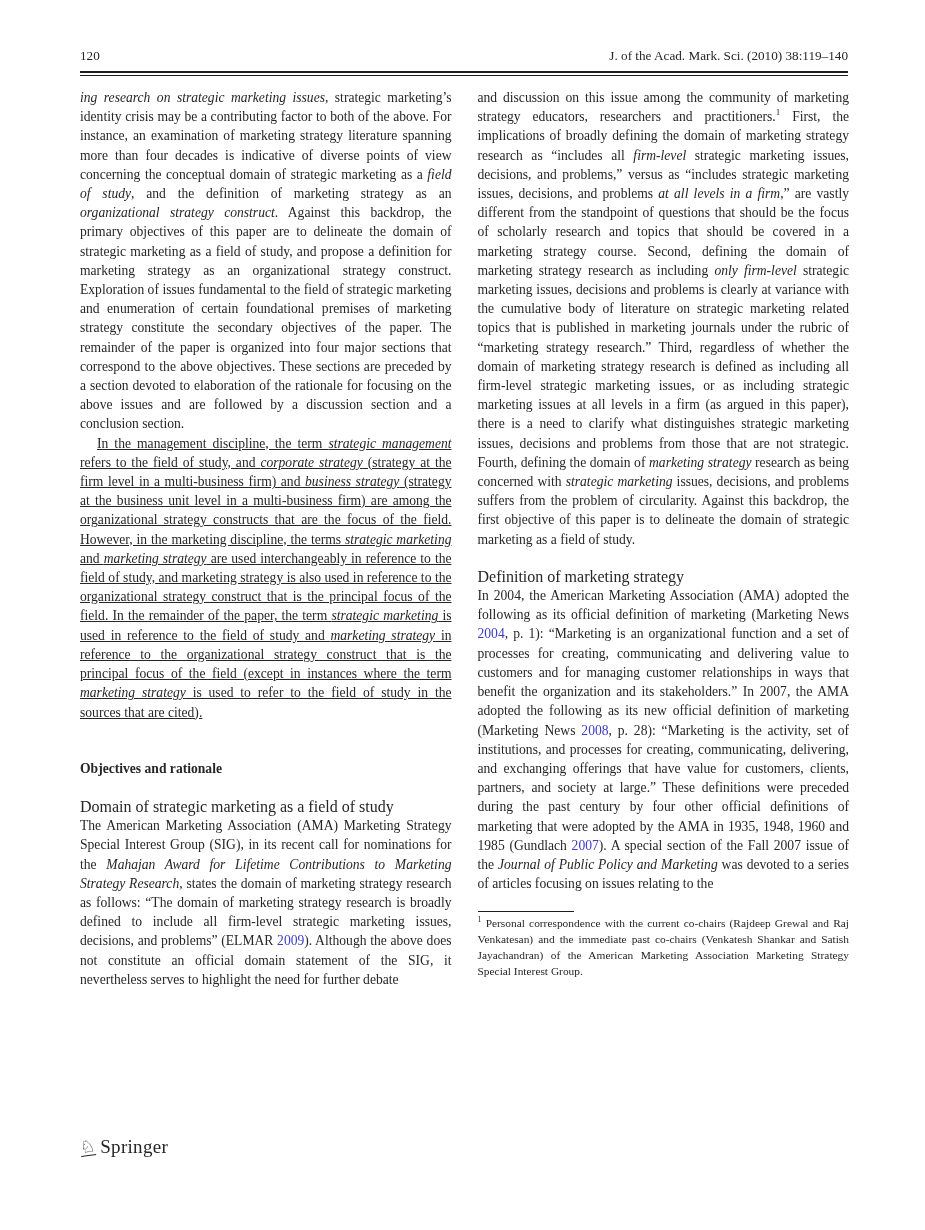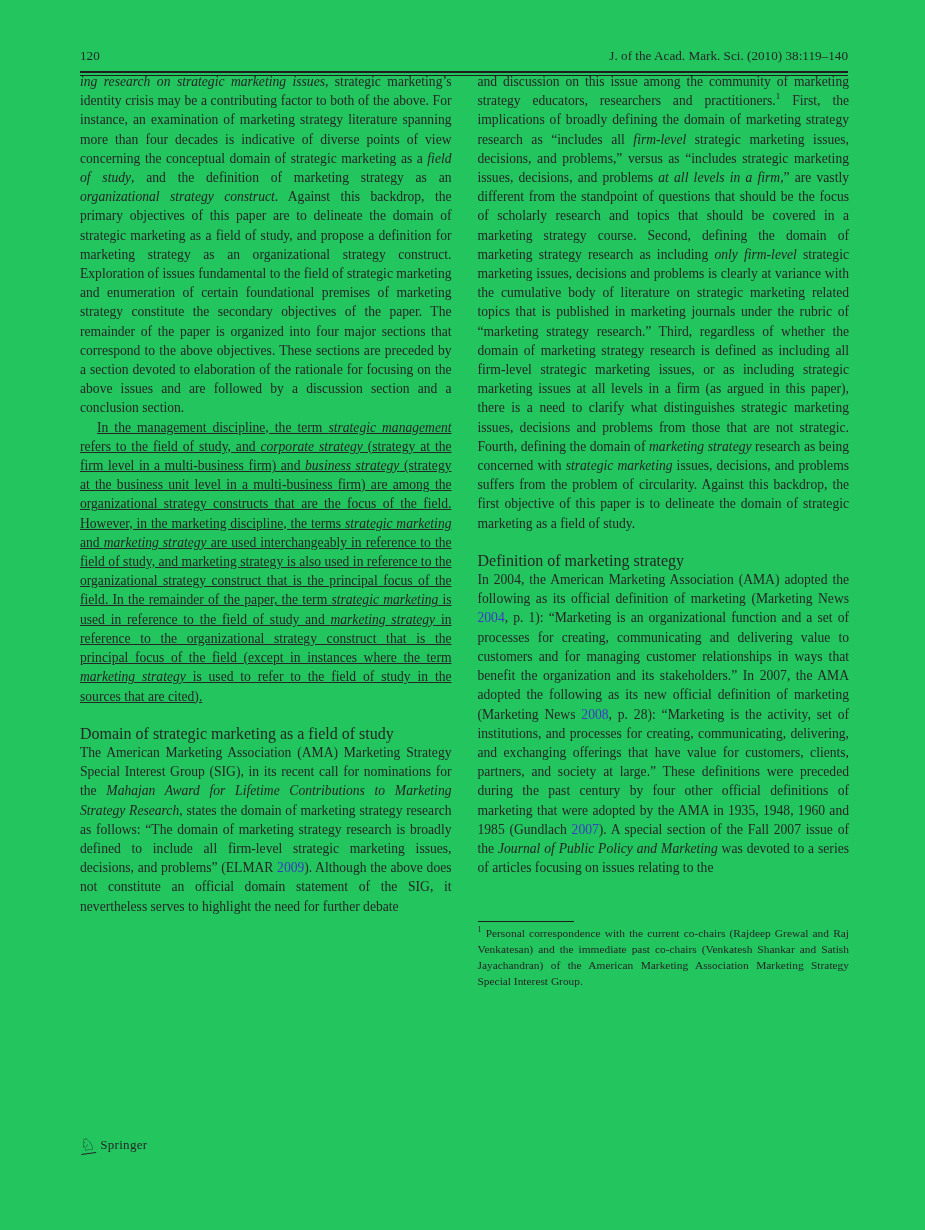--- a/index.html
+++ b/index.html
@@ -1,21 +1,21 @@
 <!DOCTYPE html>
 <html style="--text-color: #262626; --rule-color: #1e1e1e; --link-color: #3b3bc4;"><head>
 <meta charset="utf-8">
 <style>
   html, body { margin: 0; padding: 0; background: #e8e8e8; }
   .page {
     position: relative;
     width: 925px;
     height: 1230px;
     margin: 0 auto;
-    background: #22c55e;
+    background: #ffffff;
     font-family: "Liberation Serif", "DejaVu Serif", serif;
     color: var(--text-color, #262626);
     overflow: hidden;
   }
   .header {
     position: absolute;
     left: 80px;
     right: 77px;
     top: 48px;
     display: flex;
@@ -28,21 +28,21 @@
     left: 80px;
     right: 77px;
     top: 71px;
     height: 2px;
     border-top: 2px solid var(--rule-color, #1e1e1e);
     border-bottom: 1px solid var(--rule-color, #1e1e1e);
   }
   .columns {
     position: absolute;
     left: 80px;
-    top: 72px;
+    top: 88px;
     width: 769px;
     display: flex;
     gap: 26px;
   }
   .col { width: 371.5px; }
   .para {
     margin: 0;
     font-size: 13.6px;
     line-height: 19.2px;
     text-align: justify;
@@ -57,21 +57,21 @@
   .subheading {
     margin: 19px 0 0 0;
     font-size: 16px;
     line-height: 19.2px;
     font-weight: normal;
   }
   .subheading + .para, .heading + .subheading { }
   .para + .subheading { margin-top: 18px; }
   .ref-link { color: var(--link-color, #3b3bc4); }
   sup { font-size: 9px; line-height: 0; }
-  .footnote { margin-top: 44px; }
+  .footnote { margin-top: 18px; }
   .fn-rule {
     width: 96px;
     border-top: 1px solid var(--rule-color, #1e1e1e);
     margin-bottom: 4px;
   }
   .fn-text {
     margin: 0;
     font-size: 11.4px;
     line-height: 15.9px;
     text-align: justify;
@@ -87,41 +87,42 @@
   }
   .knight {
     font-size: 17px;
     line-height: 17px;
     border-bottom: 1.5px solid #262626;
     padding-bottom: 0px;
     transform: rotate(-8deg);
     display: inline-block;
   }
   .pub {
-    font-size: 13px;
+    font-size: 19px;
     letter-spacing: 0.3px;
   }
 </style>
 </head>
 <body>
 
 <div class="page">
 
   <div class="header">
     <span>120</span>
     <span>J. of the Acad. Mark. Sci. (2010) 38:119–140</span>
   </div>
 
   <div class="rule"></div>
 
   <div class="columns">
 
     <div class="col">
       <p class="para"><i>ing research on strategic marketing issues</i><span>, strategic marketing’s identity crisis may be a contributing factor to both of the above. For instance, an examination of marketing strategy literature spanning more than four decades is indicative of diverse points of view concerning the conceptual domain of strategic marketing as a </span><i>field of study</i><span>, and the definition of marketing strategy as an </span><i>organizational strategy construct</i><span>. Against this backdrop, the primary objectives of this paper are to delineate the domain of strategic marketing as a field of study, and propose a definition for marketing strategy as an organizational strategy construct. Exploration of issues fundamental to the field of strategic marketing and enumeration of certain foundational premises of marketing strategy constitute the secondary objectives of the paper. The remainder of the paper is organized into four major sections that correspond to the above objectives. These sections are preceded by a section devoted to elaboration of the rationale for focusing on the above issues and are followed by a discussion section and a conclusion section.</span></p>
       <p class="para indent"><span>In the management discipline, the term </span><i>strategic management</i><span> refers to the field of study, and </span><i>corporate strategy</i><span> (strategy at the firm level in a multi-business firm) and </span><i>business strategy</i><span> (strategy at the business unit level in a multi-business firm) are among the organizational strategy constructs that are the focus of the field. However, in the marketing discipline, the terms </span><i>strategic marketing</i><span> and </span><i>marketing strategy</i><span> are used interchangeably in reference to the field of study, and marketing strategy is also used in reference to the organizational strategy construct that is the principal focus of the field. In the remainder of the paper, the term </span><i>strategic marketing</i><span> is used in reference to the field of study and </span><i>marketing strategy</i><span> in reference to the organizational strategy construct that is the principal focus of the field (except in instances where the term </span><i>marketing strategy</i><span> is used to refer to the field of study in the sources that are cited).</span></p>
+      <h2 class="heading">Objectives and rationale</h2>
       <h3 class="subheading">Domain of strategic marketing as a field of study</h3>
       <p class="para"><span>The American Marketing Association (AMA) Marketing Strategy Special Interest Group (SIG), in its recent call for nominations for the </span><i>Mahajan Award for Lifetime Contributions to Marketing Strategy Research</i><span>, states the domain of marketing strategy research as follows: “The domain of marketing strategy research is broadly defined to include all firm-level strategic marketing issues, decisions, and problems” (ELMAR </span><span class="ref-link">2009</span><span>). Although the above does not constitute an official domain statement of the SIG, it nevertheless serves to highlight the need for further debate</span></p>
     </div>
 
     <div class="col">
       <p class="para"><span>and discussion on this issue among the community of marketing strategy educators, researchers and practitioners.</span><sup>1</sup><span> First, the implications of broadly defining the domain of marketing strategy research as “includes all </span><i>firm-level</i><span> strategic marketing issues, decisions, and problems,” versus as “includes strategic marketing issues, decisions, and problems </span><i>at all levels in a firm</i><span>,” are vastly different from the standpoint of questions that should be the focus of scholarly research and topics that should be covered in a marketing strategy course. Second, defining the domain of marketing strategy research as including </span><i>only firm-level</i><span> strategic marketing issues, decisions and problems is clearly at variance with the cumulative body of literature on strategic marketing related topics that is published in marketing journals under the rubric of “marketing strategy research.” Third, regardless of whether the domain of marketing strategy research is defined as including all firm-level strategic marketing issues, or as including strategic marketing issues at all levels in a firm (as argued in this paper), there is a need to clarify what distinguishes strategic marketing issues, decisions and problems from those that are not strategic. Fourth, defining the domain of </span><i>marketing strategy</i><span> research as being concerned with </span><i>strategic marketing</i><span> issues, decisions, and problems suffers from the problem of circularity. Against this backdrop, the first objective of this paper is to delineate the domain of strategic marketing as a field of study.</span></p>
       <h3 class="subheading">Definition of marketing strategy</h3>
       <p class="para"><span>In 2004, the American Marketing Association (AMA) adopted the following as its official definition of marketing (Marketing News </span><span class="ref-link">2004</span><span>, p. 1): “Marketing is an organizational function and a set of processes for creating, communicating and delivering value to customers and for managing customer relationships in ways that benefit the organization and its stakeholders.” In 2007, the AMA adopted the following as its new official definition of marketing (Marketing News </span><span class="ref-link">2008</span><span>, p. 28): “Marketing is the activity, set of institutions, and processes for creating, communicating, delivering, and exchanging offerings that have value for customers, clients, partners, and society at large.” These definitions were preceded during the past century by four other official definitions of marketing that were adopted by the AMA in 1935, 1948, 1960 and 1985 (Gundlach </span><span class="ref-link">2007</span><span>). A special section of the Fall 2007 issue of the </span><i>Journal of Public Policy and Marketing</i><span> was devoted to a series of articles focusing on issues relating to the</span></p>
       <div class="footnote">
         <div class="fn-rule"></div>

